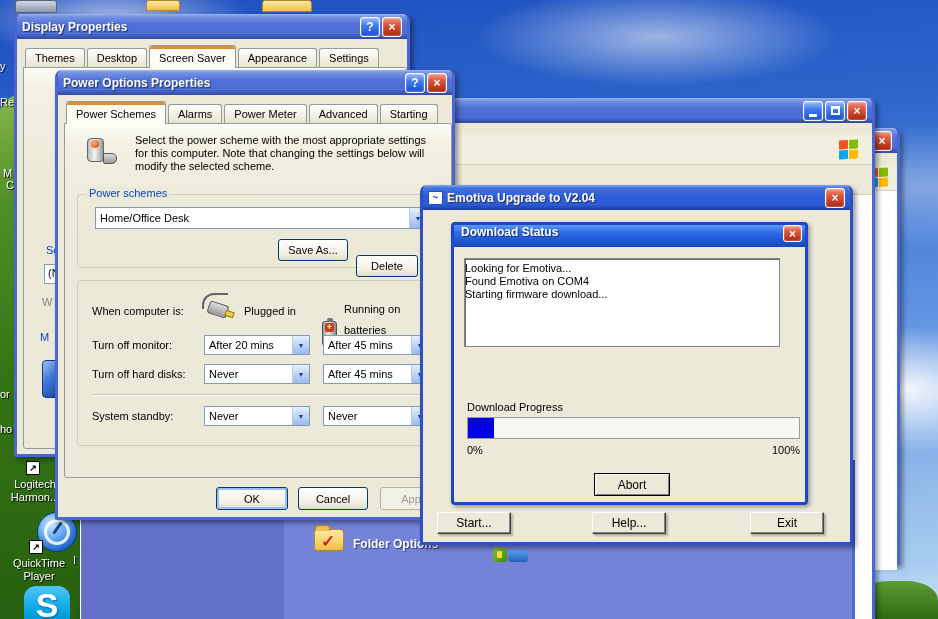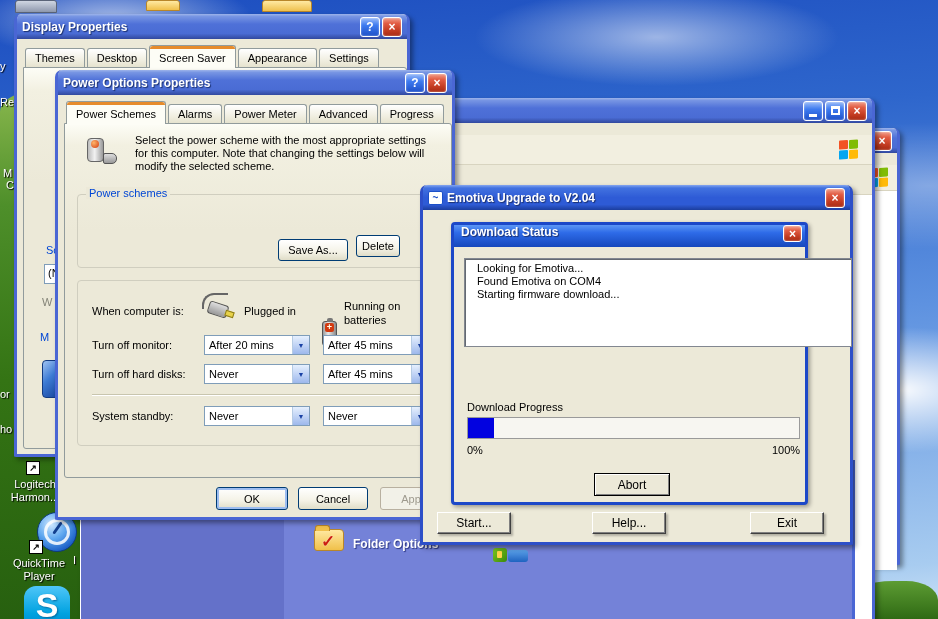--- a/index.html
+++ b/index.html
@@ -235,50 +235,54 @@
       <div class="tb-spacer">
         <div class="tb-btn">?</div>
         <div class="tb-btn red">×</div>
       </div>
     </div>
     <div class="tabrow" style="left:8px;top:30px">
       <div class="tab active">Power Schemes</div>
       <div class="tab">Alarms</div>
       <div class="tab">Power Meter</div>
       <div class="tab">Advanced</div>
-      <div class="tab">Progress</div>
+      <div class="tab">Starting</div>
     </div>
     <div class="tabpage" style="left:6px;top:53px;width:388px;height:355px">
 
       <div class="pwr-scheme-ico abs" style="left:22px;top:12px">
         <span class="gauge"></span>
           <span class="dot"></span>
           <span class="plug2"></span>
       </div>
       <div class="abs" style="left:70px;top:10px;width:300px;line-height:13px">Select the power scheme with the most appropriate settings for this computer. Note that changing the settings below will modify the selected scheme.</div>
 
       <div class="group" style="left:12px;top:70px;width:368px;height:74px">
         <span class="gcap">Power schemes</span>
+        <div class="combo" style="left:17px;top:12px;width:332px;height:22px">
+          <span>Home/Office Desk</span>
+          <span class="arrow">▼</span>
+        </div>
         <div class="xpbtn" style="left:200px;top:44px;width:70px;height:22px">Save As...</div>
-        <div class="xpbtn" style="left:278px;top:40px;width:44px;height:22px">Delete</div>
+        <div class="xpbtn" style="left:278px;top:60px;width:62px;height:22px">Delete</div>
       </div>
 
       <div class="group" style="left:12px;top:156px;width:368px;height:166px">
 
         <div class="abs" style="left:14px;top:24px">When computer is:</div>
         <div class="plugico abs" style="left:122px;top:12px">
           <span class="cord"></span>
             <span class="body"></span>
             <span class="tip"></span>
         </div>
         <div class="abs" style="left:166px;top:24px">Plugged in</div>
         <div class="battery abs" style="left:244px;top:12px">
             <span class="plus">+</span>
           </div>
-        <div class="abs" style="left:266px;top:18px;width:78px;line-height:14px">Running on batteries</div>
+        <div class="abs" style="left:266px;top:18px;width:78px;line-height:21px">Running on batteries</div>
 
         <div class="abs" style="left:14px;top:58px">Turn off monitor:</div>
         <div class="combo" style="left:126px;top:54px;width:106px;height:20px">
           <span>After 20 mins</span>
           <span class="arrow">▼</span>
         </div>
         <div class="combo" style="left:245px;top:54px;width:106px;height:20px">
           <span>After 45 mins</span>
           <span class="arrow">▼</span>
         </div>
@@ -322,21 +326,21 @@
     </div>
 
     <div class="abs" style="left:28px;top:37px;width:357px;height:283px;border:3px solid #1c48c8;border-radius:4px;background:#ece9d8;box-shadow:2px 2px 4px rgba(0,0,0,.35)">
       <div style="height:22px;display:flex;align-items:flex-start;padding:0 3px 0 7px;background:linear-gradient(180deg,#5c96f5 0%,#2e6be8 35%,#1547bc 100%)">
         <span class="title-text" style="font-size:12px">Download Status</span>
         <div class="tb-spacer">
           <div class="tb-btn red" style="width:19px;height:17px">×</div>
         </div>
       </div>
 
-      <div class="sunken abs" style="left:10px;top:33px;width:388px;height:89px;padding:3px 12px;line-height:13px;color:#000">
+      <div class="sunken abs" style="left:10px;top:33px;width:316px;height:89px;padding:3px 0;line-height:13px;color:#000">
         <div>Looking for Emotiva...</div>
         <div>Found Emotiva on COM4</div>
         <div>Starting firmware download...</div>
       </div>
 
       <div class="abs" style="left:13px;top:176px">Download Progress</div>
       <div class="progress-track" style="left:13px;top:192px;width:333px;height:22px">
         <div class="progress-fill" style="width: 8%;"></div>
       </div>
       <div class="abs" style="left:13px;top:219px">0%</div>

